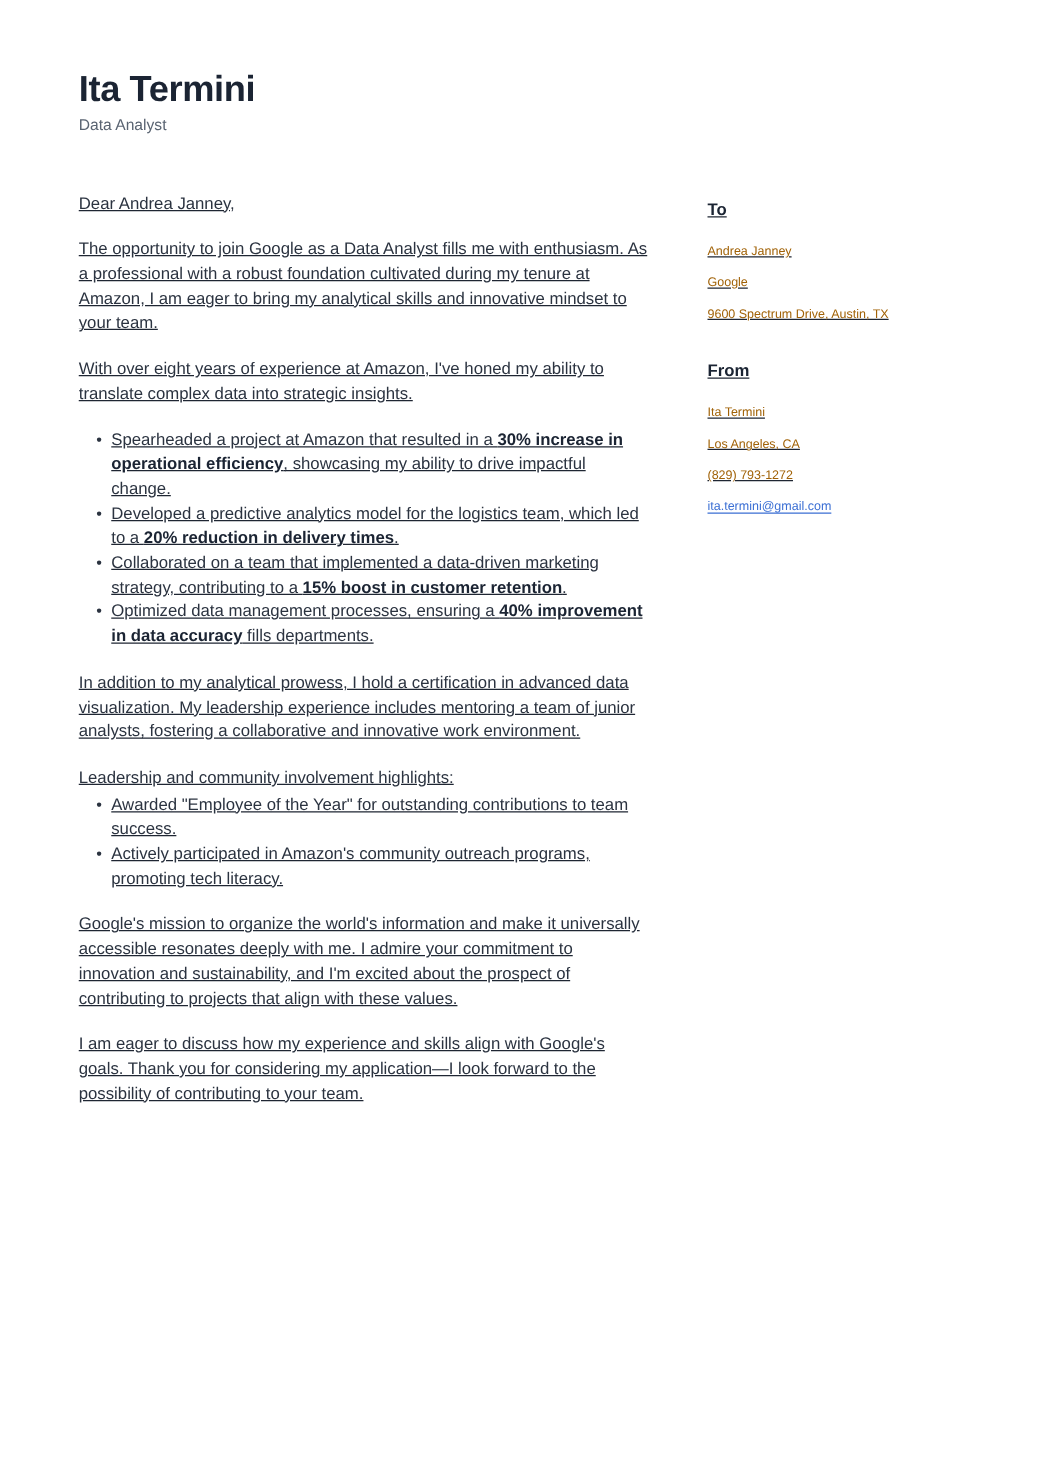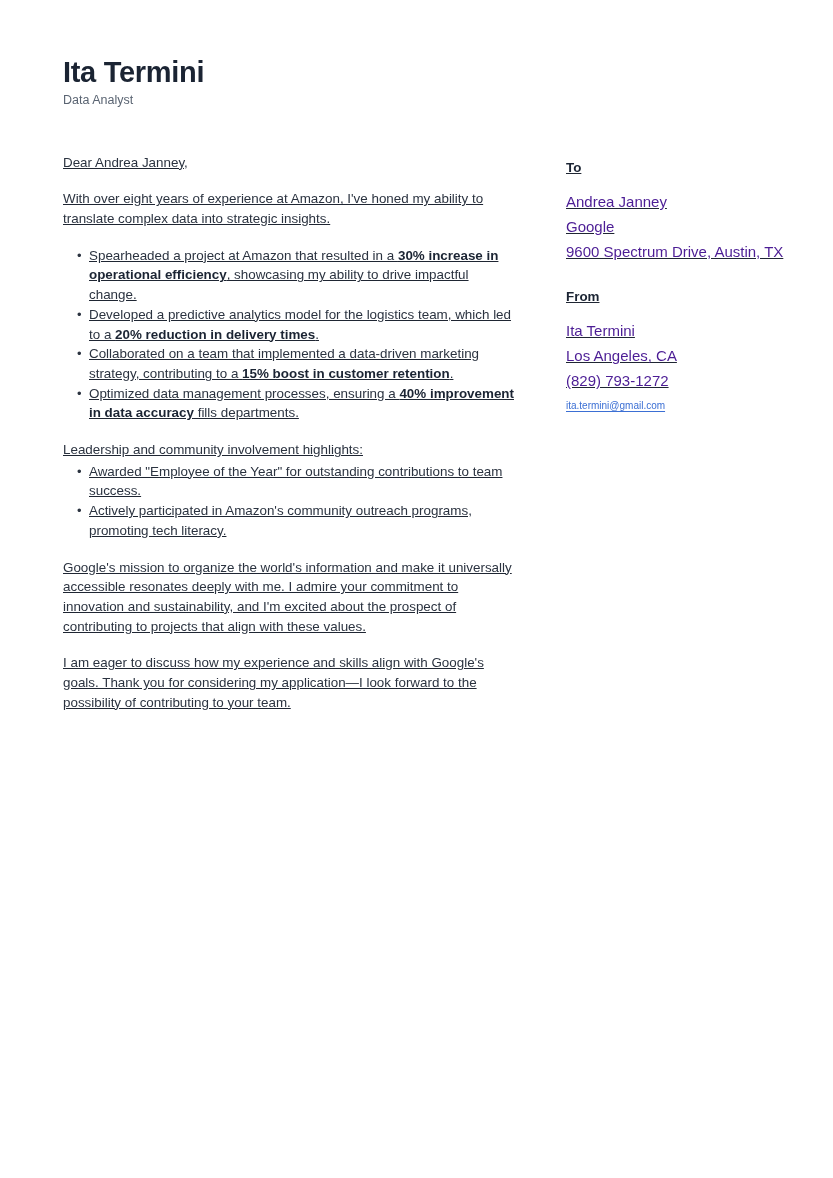--- a/index.html
+++ b/index.html
@@ -104,23 +104,23 @@
     margin-bottom: 24px;
   }
   .side-heading {
     font-size: 13.4px;
     font-weight: bold;
     color: #1b2433;
     line-height: 1.3;
     margin: 0 0 13px 0;
   }
   .side-line {
-    font-size: 15px;
+    font-size: 10px;
     line-height: 25px;
-    color: #4c1d95;
+    color: #a16207;
     white-space: nowrap;
   }
   .side-link {
     font-size: 10px;
     line-height: 25px;
     color: #3b6fd4;
     text-decoration: underline;
     text-underline-offset: 2px;
     cursor: pointer;
     white-space: nowrap;
@@ -136,31 +136,33 @@
     <h1 class="name">Ita Termini</h1>
     <div class="role">Data Analyst</div>
   </div>
 
   <div class="columns">
 
     <div class="body-col">
 
       <p class="para">Dear Andrea Janney,</p>
 
+      <p class="para">The opportunity to join Google as a Data Analyst fills me with enthusiasm. As a professional with a robust foundation cultivated during my tenure at Amazon, I am eager to bring my analytical skills and innovative mindset to your team.</p>
 
       <p class="para">With over eight years of experience at Amazon, I've honed my ability to translate complex data into strategic insights.</p>
 
 
       <ul class="bullets">
         <li><span>Spearheaded a project at Amazon that resulted in a </span><b>30% increase in operational efficiency</b><span>, showcasing my ability to drive impactful change.</span></li>
         <li><span>Developed a predictive analytics model for the logistics team, which led to a </span><b>20% reduction in delivery times</b><span>.</span></li>
         <li><span>Collaborated on a team that implemented a data-driven marketing strategy, contributing to a </span><b>15% boost in customer retention</b><span>.</span></li>
         <li><span>Optimized data management processes, ensuring a </span><b>40% improvement in data accuracy</b><span> fills departments.</span></li>
       </ul>
 
+      <p class="para">In addition to my analytical prowess, I hold a certification in advanced data visualization. My leadership experience includes mentoring a team of junior analysts, fostering a collaborative and innovative work environment.</p>
 
       <p class="para tight">Leadership and community involvement highlights:</p>
 
       <ul class="bullets">
         <li><span>Awarded "Employee of the Year" for outstanding contributions to team success.</span><b></b><span></span></li>
         <li><span>Actively participated in Amazon's community outreach programs, promoting tech literacy.</span><b></b><span></span></li>
       </ul>
 
       <p class="para">Google's mission to organize the world's information and make it universally accessible resonates deeply with me. I admire your commitment to innovation and sustainability, and I'm excited about the prospect of contributing to projects that align with these values.</p>
 

